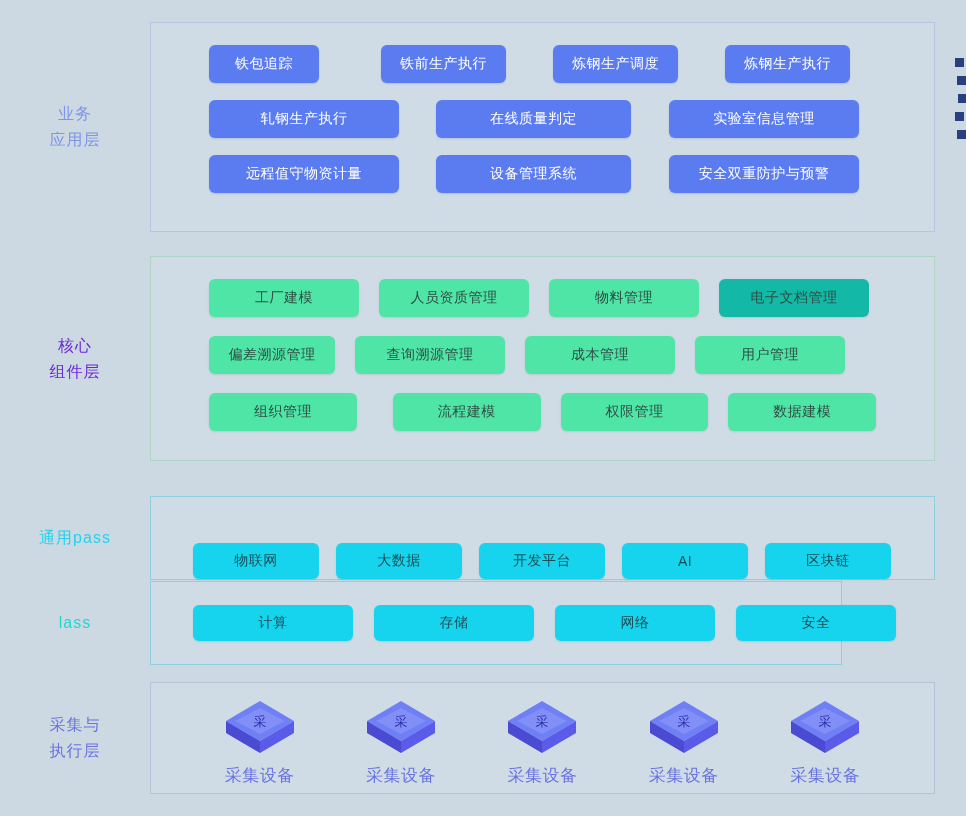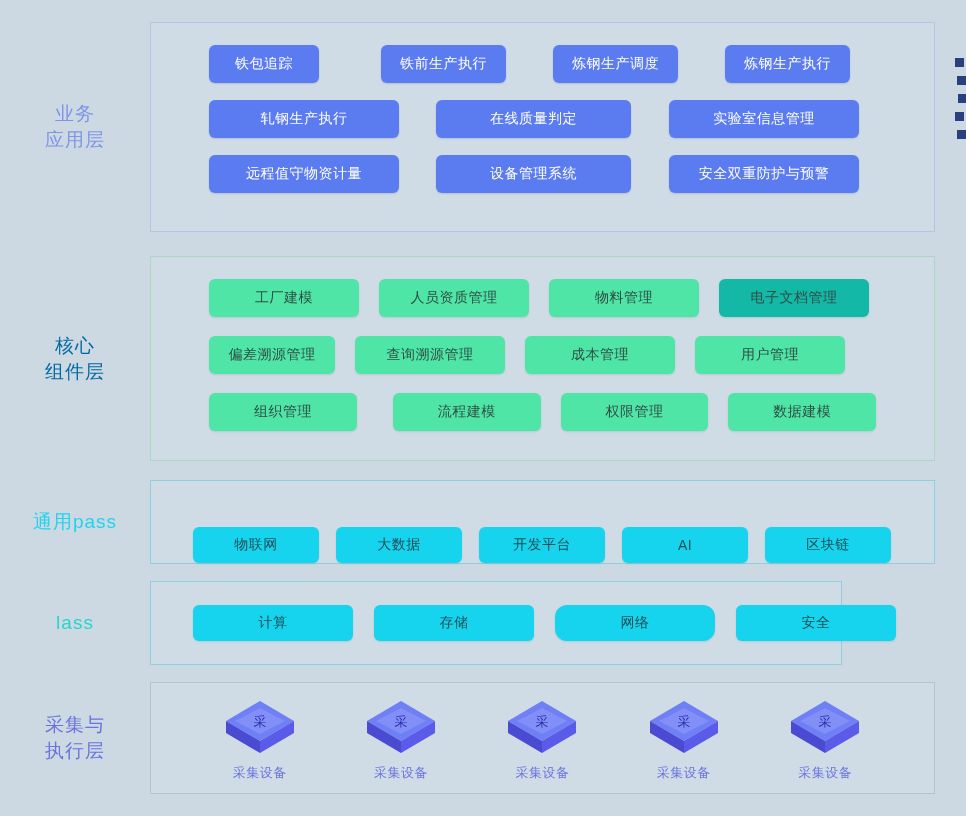--- a/index.html
+++ b/index.html
@@ -27,21 +27,21 @@
   .layer-row {
     position: absolute;
     display: flex;
     align-items: center;
   }
 
   .layer-label {
     width: 150px;
     flex: 0 0 150px;
     text-align: center;
-    font-size: 19px;
+    font-size: 16px;
     line-height: 26px;
     letter-spacing: 1px;
     white-space: pre-line;
     user-select: none;
   }
 
   .layer-panel {
     position: relative;
     background: #d0dce5;
     border: 1px solid #b9c9d8;
@@ -100,21 +100,21 @@
   
   #row-core { left: 0; top: 256px; }
   #panel-core {
     width: 785px; height: 205px;
     border-color: #aed5c6;
     padding: 22px 58px 0 58px;
   }
   #panel-core .chip-row { margin-bottom: 19px; }
 
   
-  #row-pass { left: 0; top: 480px; }
+  #row-pass { left: 0; top: 496px; }
   #panel-pass {
     width: 785px; height: 84px;
     border-color: #8ecfe0;
     display: flex; align-items: flex-end;
     padding: 0 42px;
   }
 
   
   #row-iaas { left: 0; top: 581px; }
   #panel-iaas {
@@ -137,21 +137,21 @@
 
   .device {
     display: flex;
     flex-direction: column;
     align-items: center;
     width: 110px;
   }
 
   .device-caption {
     margin-top: 7px;
-    font-size: 13px;
+    font-size: 17px;
     color: #6a74e0;
     letter-spacing: .5px;
     white-space: nowrap;
   }
 
   .device-icon { width: 72px; height: 58px; display: block; }
 
   
   #edge-legend {
     position: absolute;
@@ -199,21 +199,21 @@
       <div class="chip-row">
         <div class="chip blue" style="width: 190px; margin-right: 37px; background: rgb(91, 124, 240); color: rgb(255, 255, 255);">远程值守物资计量</div>
         <div class="chip blue" style="width: 195px; margin-right: 38px; background: rgb(91, 124, 240); color: rgb(255, 255, 255);">设备管理系统</div>
         <div class="chip blue" style="width: 190px; background: rgb(91, 124, 240); color: rgb(255, 255, 255);">安全双重防护与预警</div>
       </div>
 
     </div>
   </div>
 
   <div class="layer-row" id="row-core">
-    <div class="layer-label" style="color: #0369a1;">核心
+    <div class="layer-label" style="color: #6d28d9;">核心
 组件层</div>
     <div class="layer-panel" id="panel-core" style="border-color: rgb(174, 213, 198);">
 
       <div class="chip-row">
         <div class="chip green" style="width: 150px; margin-right: 20px; background: rgb(78, 229, 167); color: rgb(47, 79, 70);">工厂建模</div>
         <div class="chip green" style="width: 150px; margin-right: 20px; background: rgb(78, 229, 167); color: rgb(47, 79, 70);">人员资质管理</div>
         <div class="chip green" style="width: 150px; margin-right: 20px; background: rgb(78, 229, 167); color: rgb(47, 79, 70);">物料管理</div>
         <div class="chip green" style="width: 150px; background: #14b8a6; color: rgb(47, 79, 70);">电子文档管理</div>
       </div>
 
@@ -246,21 +246,21 @@
       </div>
     </div>
   </div>
 
   <div class="layer-row" id="row-iaas">
     <div class="layer-label" style="color: rgb(42, 212, 207);">lass</div>
     <div class="layer-panel" id="panel-iaas" style="border-color: rgb(142, 207, 224);">
       <div class="chip-row">
         <div class="chip cyan" style="width: 160px; margin-right: 21px; background: rgb(22, 212, 238); color: rgb(29, 78, 87);">计算</div>
         <div class="chip cyan" style="width: 160px; margin-right: 21px; background: rgb(22, 212, 238); color: rgb(29, 78, 87);">存储</div>
-        <div class="chip cyan" style="width: 160px; margin-right: 21px; background: rgb(22, 212, 238); color: rgb(29, 78, 87); border-radius: 12px;">网络</div>
+        <div class="chip cyan" style="width: 160px; margin-right: 21px; background: rgb(22, 212, 238); color: rgb(29, 78, 87);">网络</div>
         <div class="chip cyan" style="width: 160px; background: rgb(22, 212, 238); color: rgb(29, 78, 87); text-align: right;">安全</div>
       </div>
     </div>
   </div>
 
   <div class="layer-row" id="row-device">
     <div class="layer-label" style="color: rgb(106, 116, 224);">采集与
 执行层</div>
     <div class="layer-panel" id="panel-device" style="border-color: rgb(179, 195, 214);">
 

